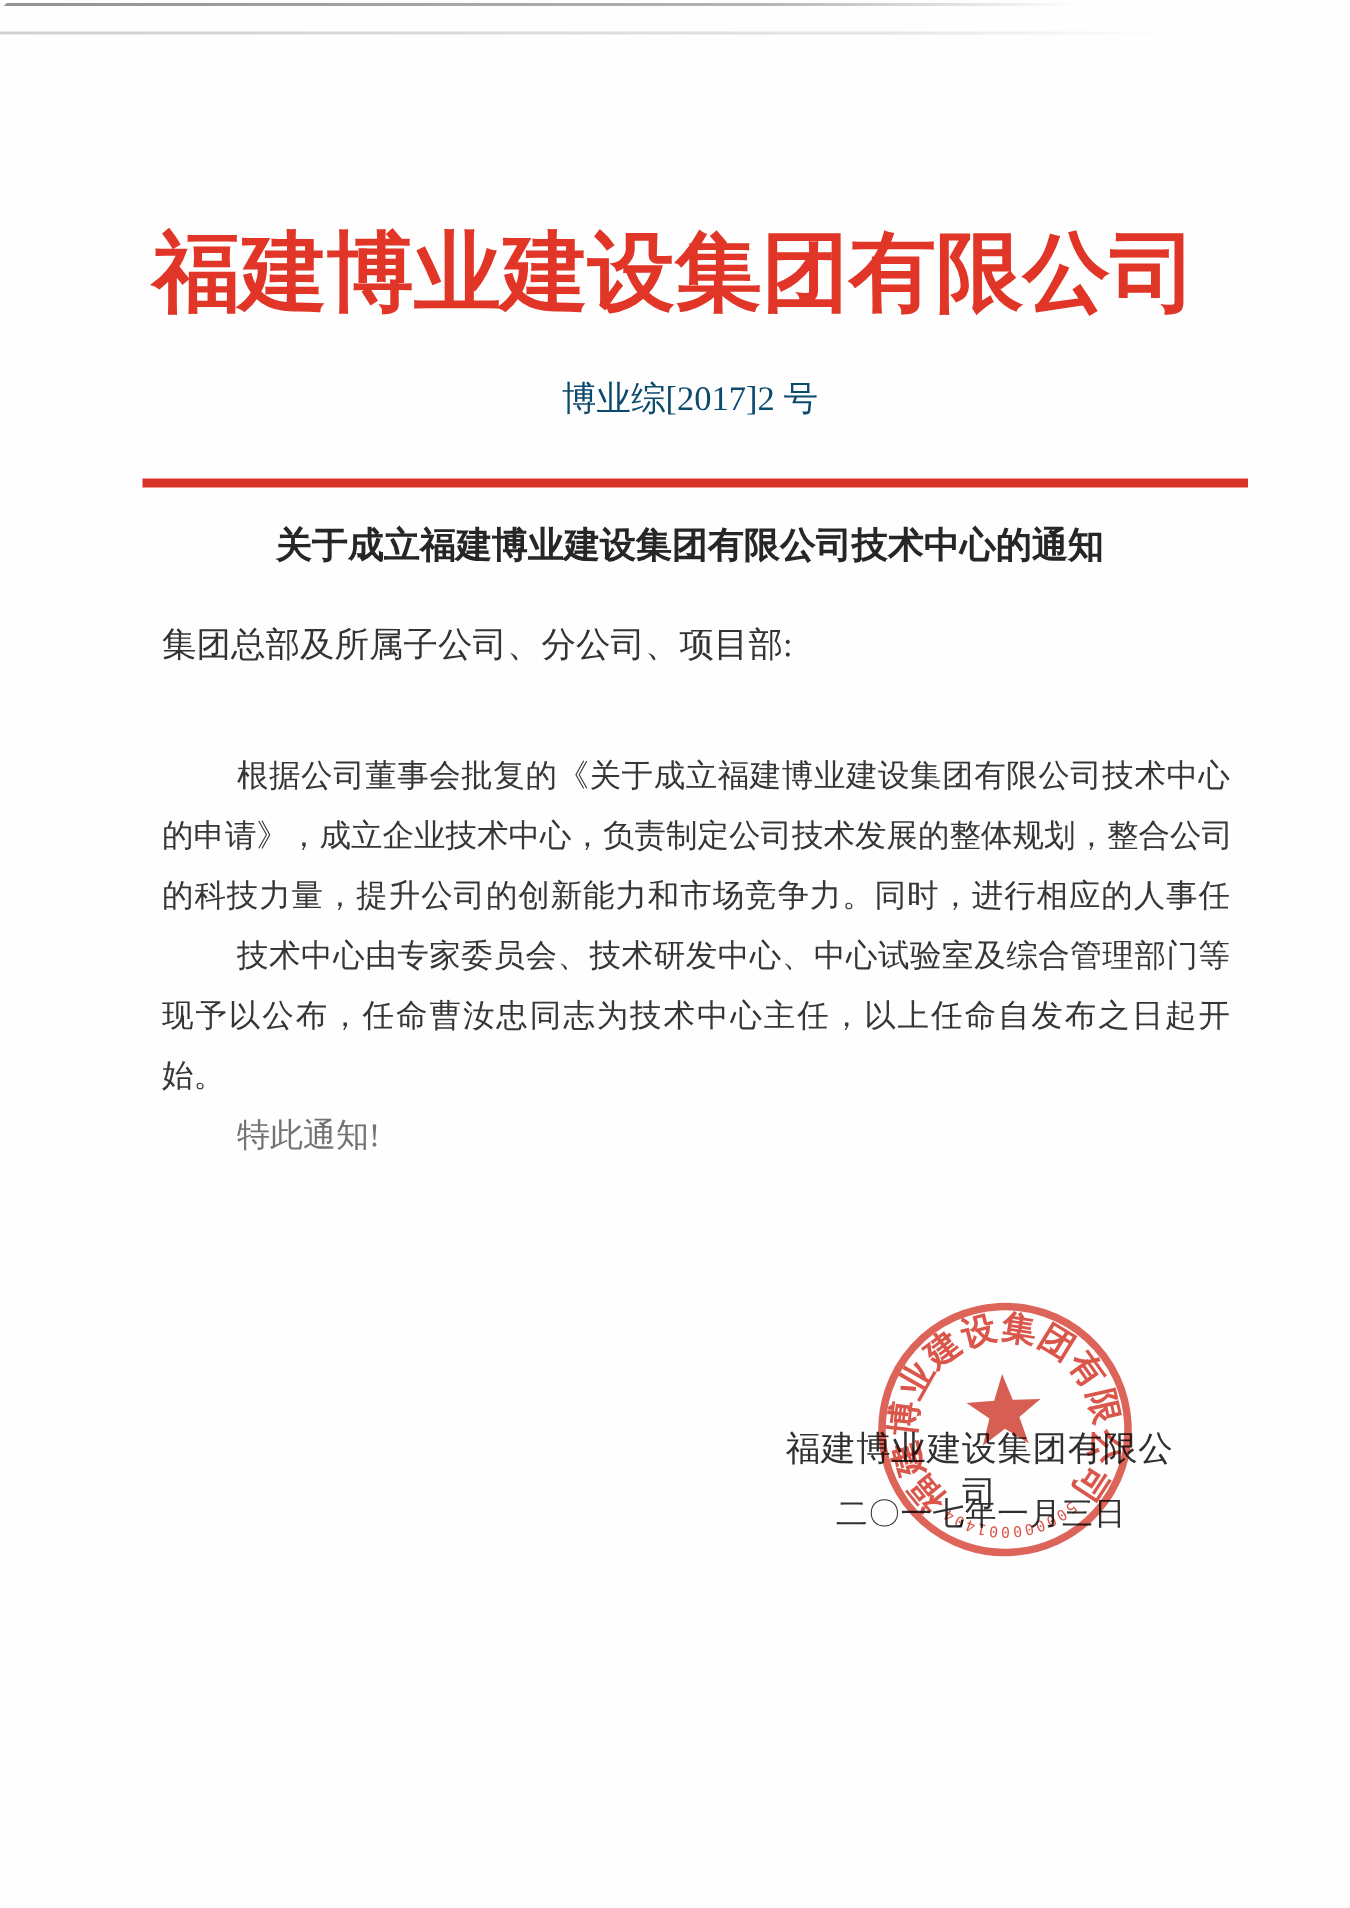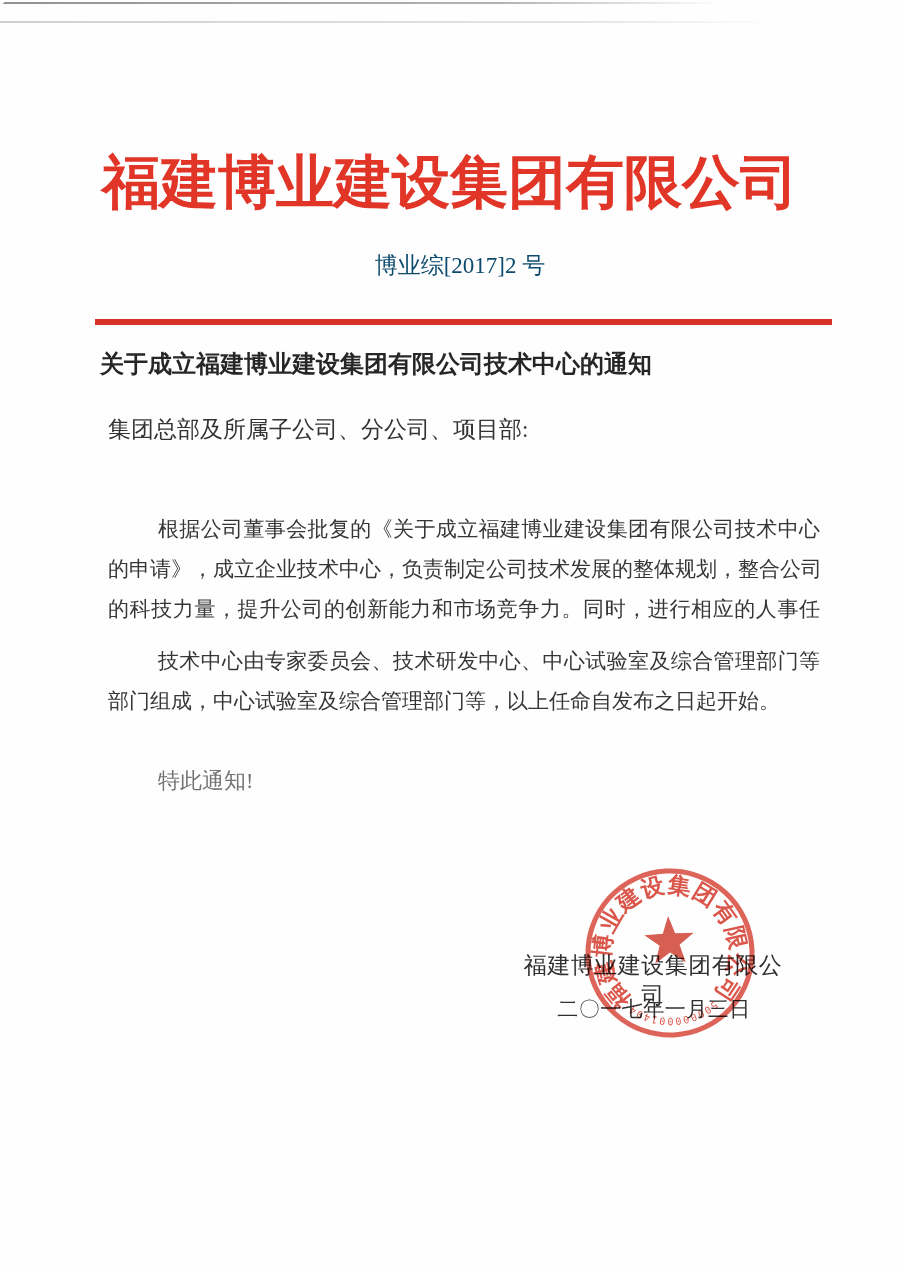--- a/index.html
+++ b/index.html
@@ -43,20 +43,21 @@
     color: #0c4a6e;
   }
 
   .red-rule {
     position: absolute; top: 319px; left: 95px; width: 737px; height: 6px;
     background: #d93327;
   }
 
   .subject-title {
     position: absolute; top: 348px; left: 100px; width: 720px;
+    text-align: center;
     font-weight: bold;
     font-size: 24px; line-height: 32px;
     color: #262626;
     letter-spacing: 0px;
   }
 
   .addressee {
     position: absolute; top: 415px; left: 108px; width: 712px;
     font-size: 23px; line-height: 30px;
     color: #333333;
@@ -66,21 +67,21 @@
     position: absolute; top: 497px; left: 108px; width: 712px;
     color: #363636;
     font-size: 21px;
   }
   .bline {
     height: 40px; line-height: 40px;
     white-space: nowrap;
     text-align: justify;
     text-align-last: justify;
   }
-  .bline.indent { text-indent: 50px; margin-top: 12px; }
+  .bline.indent { text-indent: 50px; }
   .bline.end { text-align-last: left; white-space: normal; }
 
   .closing {
     margin-top: 40px;
     height: 40px; line-height: 40px;
     text-indent: 50px;
     font-size: 22px;
     color: #737373;
   }
 
@@ -136,21 +137,21 @@
 
   <div class="subject-title">关于成立福建博业建设集团有限公司技术中心的通知</div>
 
   <div class="addressee">集团总部及所属子公司、分公司、项目部:</div>
 
   <div class="body-block">
     <div class="bline indent">根据公司董事会批复的《关于成立福建博业建设集团有限公司技术中心</div>
     <div class="bline">的申请》，成立企业技术中心，负责制定公司技术发展的整体规划，整合公司</div>
     <div class="bline">的科技力量，提升公司的创新能力和市场竞争力。同时，进行相应的人事任</div>
     <div class="bline indent">技术中心由专家委员会、技术研发中心、中心试验室及综合管理部门等</div>
-    <div class="bline end">部门组成，中心试验室及综合管理部门等，以上任命自发布之日起开始。</div>
+    <div class="bline end">现予以公布，任命曹汝忠同志为技术中心主任，以上任命自发布之日起开始。</div>
     <div class="closing">特此通知!</div>
   </div>
 
   <div class="sig-company">福建博业建设集团有限公司</div>
 
   <div class="sig-date">二〇一七年一月三日</div>
 
   <svg class="seal" viewBox="0 0 250 250">
     <defs>
       <path id="seal-top-arc" d="M 82.6 167.4 A 60 60 0 1 1 167.4 167.4" fill="none"></path>

